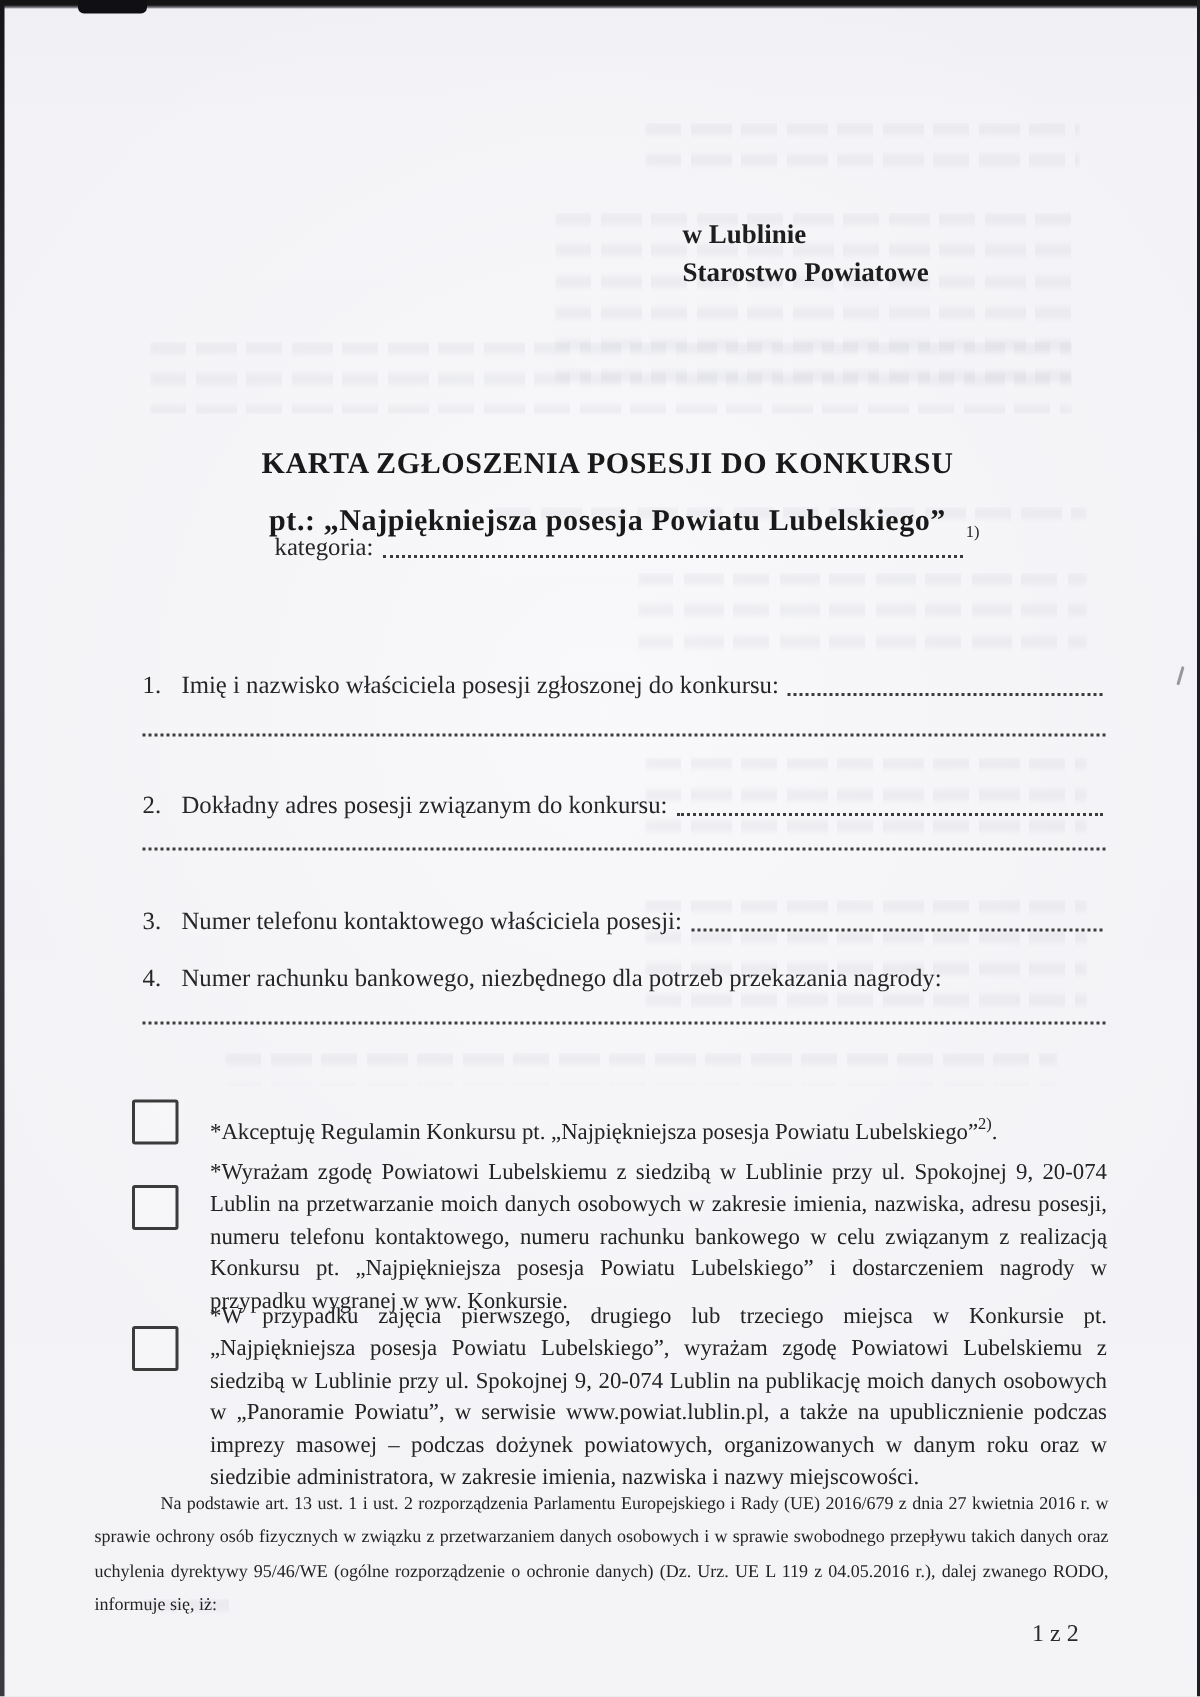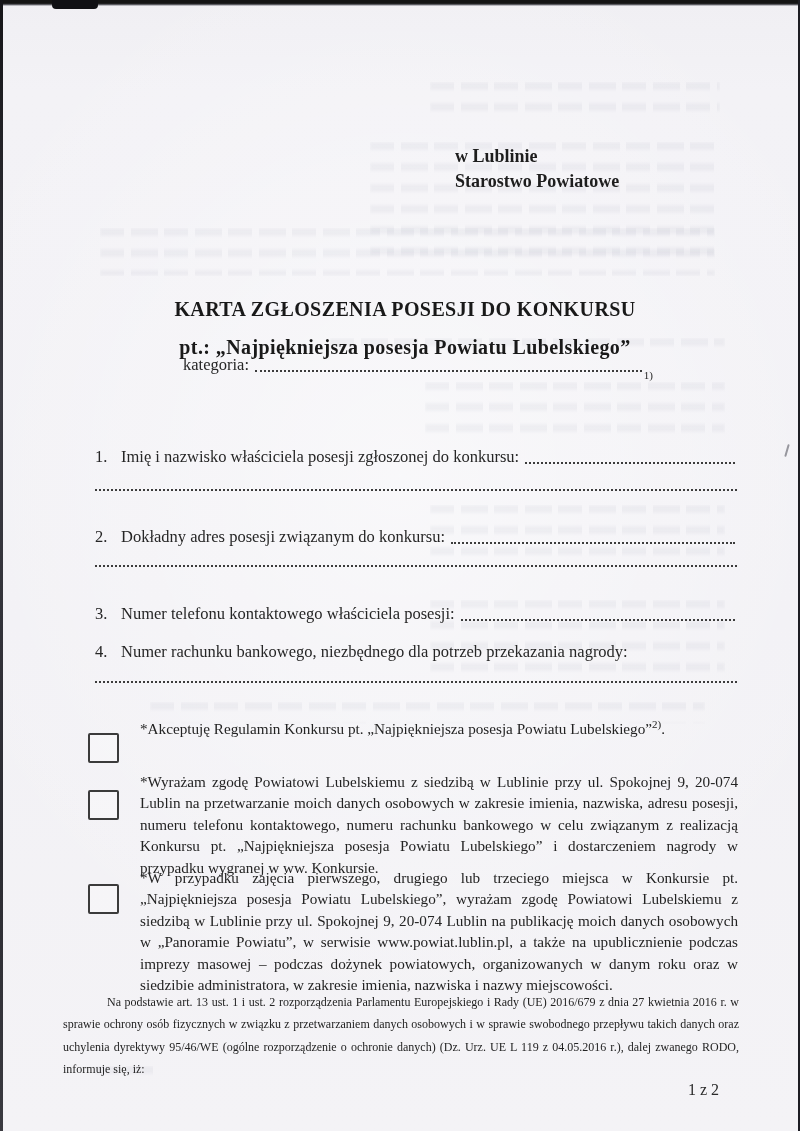--- a/index.html
+++ b/index.html
@@ -29,21 +29,21 @@
     filter:blur(1.6px); opacity:.13; pointer-events:none;
   }
   .artifact-slash { position:absolute; left:786px; top:444px; width:2px; height:13px;
                 background:#787880; transform:rotate(16deg); opacity:.75; border-radius:1px; }
   
   .attachment-note { position:absolute; left:95px; top:78px; font-size:15px; line-height:22px; }
   .address { position:absolute; left:455px; top:144px; font-size:18px; line-height:25px; font-weight:bold; color:#1e1e1e; }
   .form-title { position:absolute; left:60px; top:274px; width:690px; text-align:center;
                 font-size:20px; font-weight:bold; letter-spacing:.4px; color:#191919;margin-top:24px; }
   .form-title .t2 { margin-top:15px; }
-  .field-row { position:absolute; display:flex; align-items:flex-end; font-size:16.5px; }
+  .field-row { position:absolute; display:flex; font-size:16.5px; }
   .category-row { left:183px; top:355px; width:470px; }
   .leader { flex:1 1 auto; border-bottom:2.5px dotted #3c3c3c; margin:0 2px 3px 6px; min-width:20px; }
   sup { font-size:11px; line-height:0; vertical-align:super; }
   .item { position:absolute; left:95px; width:642px; display:flex; align-items:flex-end; font-size:16.5px; }
   .item .num { width:26px; flex:0 0 auto; }
   .item .lbl { flex:0 0 auto; }
   .dotline { position:absolute; left:95px; width:642px; height:14px; border-bottom:2.5px dotted #3c3c3c; }
   .checkbox { position:absolute; left:88px; width:31px; height:30px; border:2.5px solid #3b3b3b;
               border-radius:2px; background:rgba(255,255,255,.25); cursor:pointer; }
   .consent-text { position:absolute; left:140px; width:598px; font-size:15.2px; line-height:21.4px;
@@ -110,21 +110,21 @@
     <span class="leader"></span>
   </div>
 
   <div class="item" style="top:642px;">
     <span class="num">4.</span>
     <span class="lbl">Numer rachunku bankowego, niezbędnego dla potrzeb przekazania nagrody:</span>
   </div>
   <div class="dotline" style="top:669px;"></div>
 
   <div class="checkbox" style="top:733px;"></div>
-  <p class="consent-text" style="top:718px;"><span>*Akceptuję Regulamin Konkursu pt. „Najpiękniejsza posesja Powiatu Lubelskiego”</span><sup>2)</sup><span>.</span></p>
+  <p class="consent-text" style="top:744px;"><span>*Akceptuję Regulamin Konkursu pt. „Najpiękniejsza posesja Powiatu Lubelskiego”</span><sup>2)</sup><span>.</span></p>
 
   <div class="checkbox" style="top:790px;"></div>
   <p class="consent-text" style="top:771px;">*Wyrażam zgodę Powiatowi Lubelskiemu z siedzibą w Lublinie przy ul. Spokojnej 9, 20-074 Lublin na przetwarzanie moich danych osobowych w zakresie imienia, nazwiska, adresu posesji, numeru telefonu kontaktowego, numeru rachunku bankowego w celu związanym z realizacją Konkursu pt. „Najpiękniejsza posesja Powiatu Lubelskiego” i dostarczeniem nagrody w przypadku wygranej w ww. Konkursie.</p>
 
   <div class="checkbox" style="top:884px;"></div>
   <p class="consent-text" style="top:867px;">*W przypadku zajęcia pierwszego, drugiego lub trzeciego miejsca w Konkursie pt. „Najpiękniejsza posesja Powiatu Lubelskiego”, wyrażam zgodę Powiatowi Lubelskiemu z siedzibą w Lublinie przy ul. Spokojnej 9, 20-074 Lublin na publikację moich danych osobowych w „Panoramie Powiatu”, w serwisie www.powiat.lublin.pl, a także na upublicznienie podczas imprezy masowej – podczas dożynek powiatowych, organizowanych w danym roku oraz w siedzibie administratora, w zakresie imienia, nazwiska i nazwy miejscowości.</p>
 
   <p class="legal">Na podstawie art. 13 ust. 1 i ust. 2 rozporządzenia Parlamentu Europejskiego i Rady (UE) 2016/679 z dnia 27 kwietnia 2016 r. w sprawie ochrony osób fizycznych w związku z przetwarzaniem danych osobowych i w sprawie swobodnego przepływu takich danych oraz uchylenia dyrektywy 95/46/WE (ogólne rozporządzenie o ochronie danych) (Dz. Urz. UE L 119 z 04.05.2016 r.), dalej zwanego RODO, informuje się, iż:</p>
 
   <div class="page-number">1 z 2</div>

